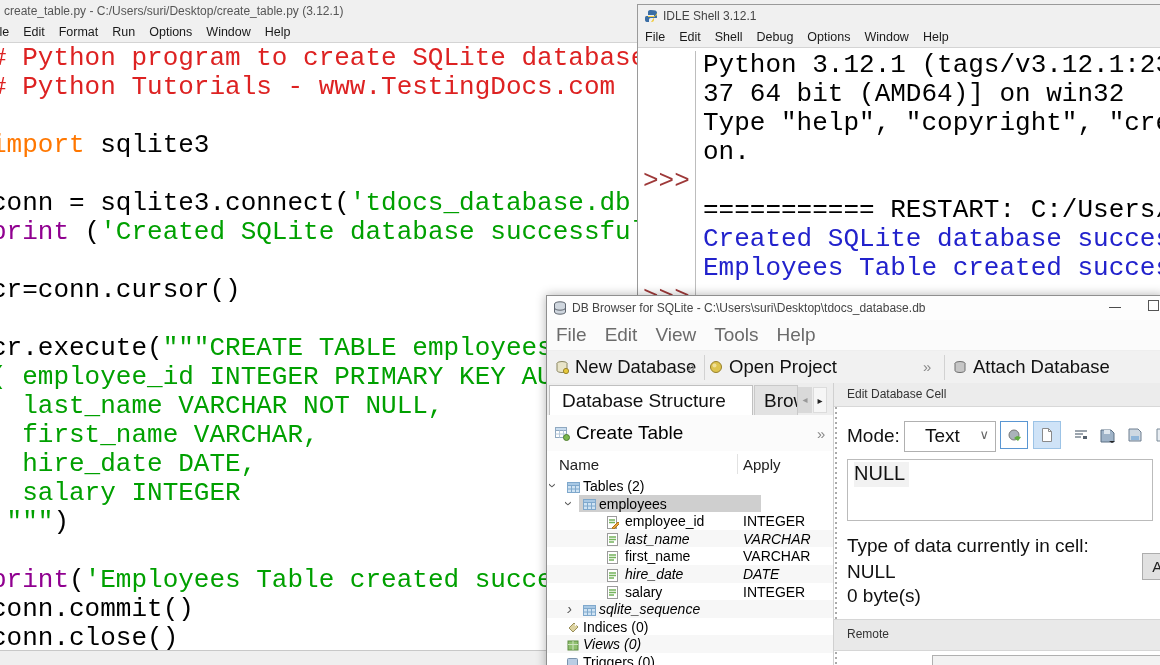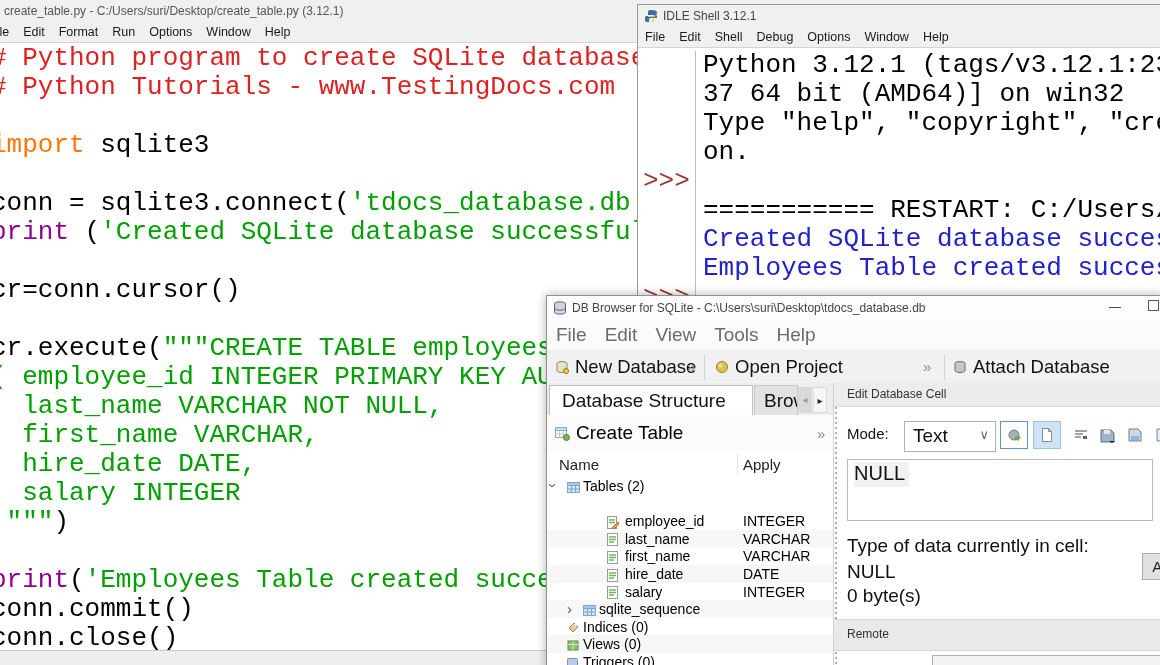--- a/index.html
+++ b/index.html
@@ -52,36 +52,36 @@
   #tabR{left:266px;background:#f6f6f6;color:#222;border:1px solid #dcdcdc;box-sizing:border-box;}
   #create-row{position:absolute;left:0;top:32px;width:100%;height:36px;background:#fbfbfb;display:flex;align-items:center;}
   #create-label{font-size:19px;color:#000000;margin-left:6px;}
   #create-chev{position:absolute;left:270px;color:#8a8a8a;font-size:15px;}
   #tree-header{position:absolute;left:0;top:68px;width:100%;height:26px;border-bottom:1px solid #d8d8d8;background:#fff;}
   #tree-header .col1{position:absolute;left:12px;top:5px;font-size:15px;color:#222;}
   #tree-header .col2{position:absolute;left:196px;top:5px;font-size:15px;color:#222;}
   #tree-header .coldiv{position:absolute;left:190px;top:3px;width:1px;height:20px;background:#e2e2e2;}
   #tree-rows{position:absolute;left:0;top:94px;width:100%;height:194px;overflow:hidden;background:#fff;}
   .trow{position:absolute;left:0;width:100%;height:17.6px;}
-  .trow.stripe{background:#f7f7f7;}
+  .trow.stripe{background:#f7f7f7;font-style:italic;}
   .tsel{position:absolute;left:32px;top:0;width:182px;height:17.6px;background:#cfcfcf;}
   .texp{position:absolute;top:0px;font-size:15px;color:#555;line-height:17px;}
   .texp.open{transform:rotate(90deg);}
   .ticon{position:absolute;top:2.5px;}
   .tname{position:absolute;top:1px;font-size:14px;color:#000;white-space:nowrap;}
   .ttype{position:absolute;left:196px;top:1px;font-size:14px;color:#000;}
   
   #dock{position:absolute;left:286px;top:87px;width:330px;height:288px;border-left:1px solid #d0d0d0;}
   #dock-grip{position:absolute;left:1px;top:0;width:3px;height:100%;
      background-image:repeating-linear-gradient(#aaa 0 2px,transparent 2px 5px);background-size:2px 100%;background-repeat:repeat-y;background-position:0 4px;}
   #dock-header{position:absolute;left:0;top:0;width:100%;height:23px;background:#ececec;border-bottom:1px solid #d8d8d8;}
   #dock-header span{position:absolute;left:13px;top:4px;font-size:12px;color:#333;}
-  #mode-label{position:absolute;left:13px;top:42px;font-size:15px;color:#111;}
+  #mode-label{position:absolute;left:13px;top:42px;font-size:19px;color:#111;}
   #mode-combo{position:absolute;left:70px;top:38px;width:90px;height:29px;background:#fff;border:1px solid #b0b0b0;}
-  #mode-combo .val{position:absolute;left:8px;top:3px;font-size:19px;color:#111;}
+  #mode-combo .val{position:absolute;left:20px;top:3px;font-size:19px;color:#111;}
   #mode-combo .arr{position:absolute;right:6px;top:5px;font-size:13px;color:#666;}
   .cellbtn{position:absolute;top:38px;width:28px;height:28px;box-sizing:border-box;display:flex;align-items:center;justify-content:center;}
   #btn-import{left:166px;border:1px solid #5a96d2;background:#fff;}
   #btn-null{left:199px;border:1px solid #9cc3e6;background:#cfe3f7;}
   #btn-wrap{left:233px;} #btn-save{left:259px;} #btn-saveas{left:287px;} #btn-export{left:315px;}
   #cell-text{position:absolute;left:13px;top:76px;width:306px;height:62px;background:#fff;border:1px solid #bbb;box-sizing:border-box;}
   #cell-text span{position:absolute;left:6px;top:2px;font-size:20px;color:#111;background:#f2f2f2;padding:0 4px 2px 0;}
   .cellinfo{position:absolute;left:13px;font-size:19px;color:#111;}
   #info-label{top:152px;} #info-type{top:178px;} #info-size{top:202px;}
   #apply-btn{position:absolute;left:308px;top:170px;width:58px;height:27px;background:#e1e1e1;border:1px solid #adadad;
@@ -177,21 +177,21 @@
           <svg width="14" height="14">
               <ellipse cx="7" cy="3.5" rx="5" ry="2" fill="#e8e4c9" stroke="#8a8660"></ellipse>
               <path d="M2 3.5v7c0 1.1 2.2 2 5 2s5-.9 5-2v-7" fill="#e8e4c9" stroke="#8a8660"></path>
               <circle cx="11" cy="11" r="2.6" fill="#e7c93c" stroke="#9a842a"></circle>
             </svg>
         </span>
         <span class="tb-label">New Database</span>
       </div>
       <span class="tb-chev" style="left:140px;">»</span>
       <div class="tb-sep" style="left:157px;"></div>
-      <div class="tb-btn" style="left:168px;">
+      <div class="tb-btn" style="left:162px;">
         <span style="display:inline-flex;">
           <svg width="14" height="14">
               <circle cx="7" cy="7" r="5.5" fill="#dec44e" stroke="#97802b"></circle>
               <circle cx="5.5" cy="5.5" r="2" fill="#efe09a"></circle>
             </svg>
         </span>
         <span class="tb-label">Open Project</span>
       </div>
       <span class="tb-chev" style="left:376px;">»</span>
       <div class="tb-sep" style="left:397px;"></div>
@@ -233,20 +233,30 @@
       <div id="tree-rows">
           <div class="trow" style="top: 0px;">
             <span class="texp open" style="left: 4px;">›</span>
             <span class="ticon" style="left: 20px;"><svg width="13" height="13">
                 <rect x="0.5" y="1.5" width="12" height="10" fill="#cfe3f3" stroke="#7fa8cc"></rect>
                 <rect x="0.5" y="1.5" width="12" height="3" fill="#a8c8e4" stroke="#7fa8cc"></rect>
                 <path d="M4.5 4.5v7M8.5 4.5v7M.5 8h12" stroke="#7fa8cc" fill="none"></path>
               </svg></span>
             <span class="tname" style="left: 36px;">Tables (2)</span>
           </div>
+          <div class="trow" style="top: 17.6px;">
+            <div class="tsel"></div>
+            <span class="texp open" style="left: 20px;">›</span>
+            <span class="ticon" style="left: 36px;"><svg width="13" height="13">
+                <rect x="0.5" y="1.5" width="12" height="10" fill="#cfe3f3" stroke="#7fa8cc"></rect>
+                <rect x="0.5" y="1.5" width="12" height="3" fill="#a8c8e4" stroke="#7fa8cc"></rect>
+                <path d="M4.5 4.5v7M8.5 4.5v7M.5 8h12" stroke="#7fa8cc" fill="none"></path>
+              </svg></span>
+            <span class="tname" style="left: 52px;">employees</span>
+          </div>
           <div class="trow" style="top: 35.2px;">
             <span class="ticon" style="left: 60px;"><svg width="12" height="13">
                 <rect x="0.5" y="0.5" width="9" height="12" fill="#fff" stroke="#9b9b9b"></rect>
                 <path d="M2 4h6M2 6.5h6" stroke="#74b35c" stroke-width="1.4"></path>
                 <path d="M5 12L11 6l1.5 1.5L7 13z" fill="#e8a33d" stroke="#b07416"></path>
               </svg></span>
             <span class="tname" style="left: 78px;">employee_id</span>
             <span class="ttype">INTEGER</span>
           </div>
           <div class="trow stripe" style="top: 52.8px;">

